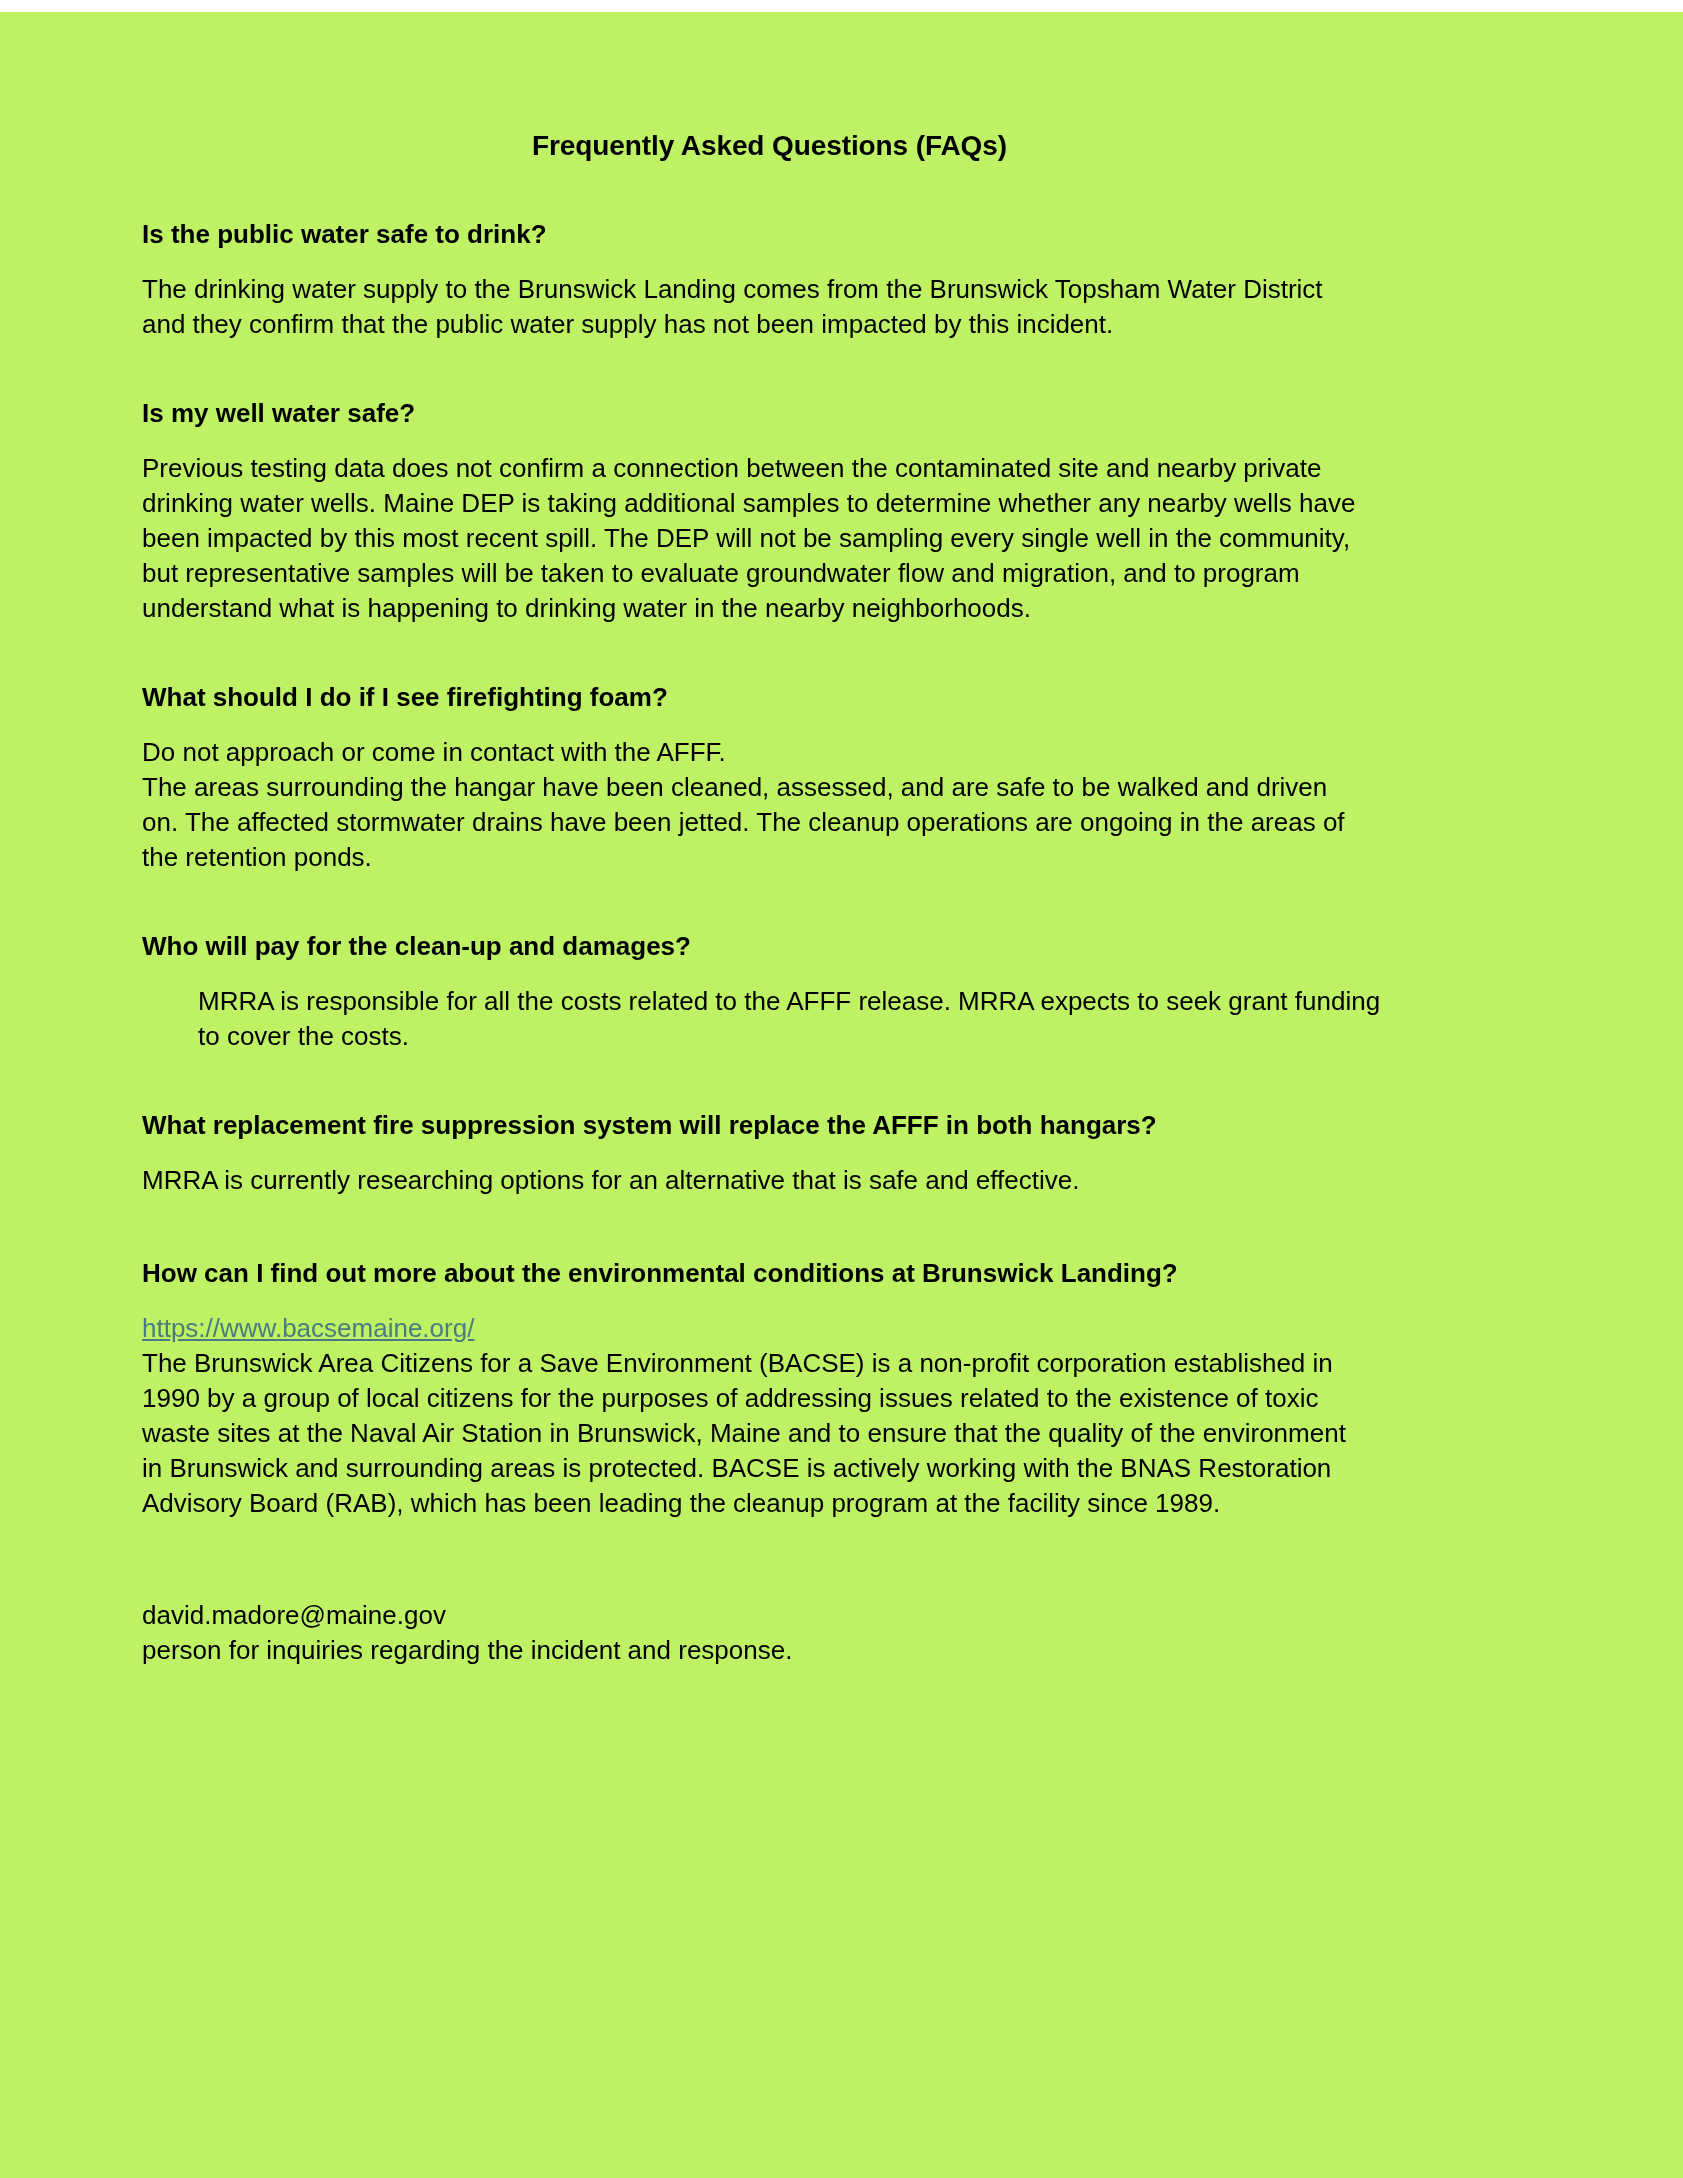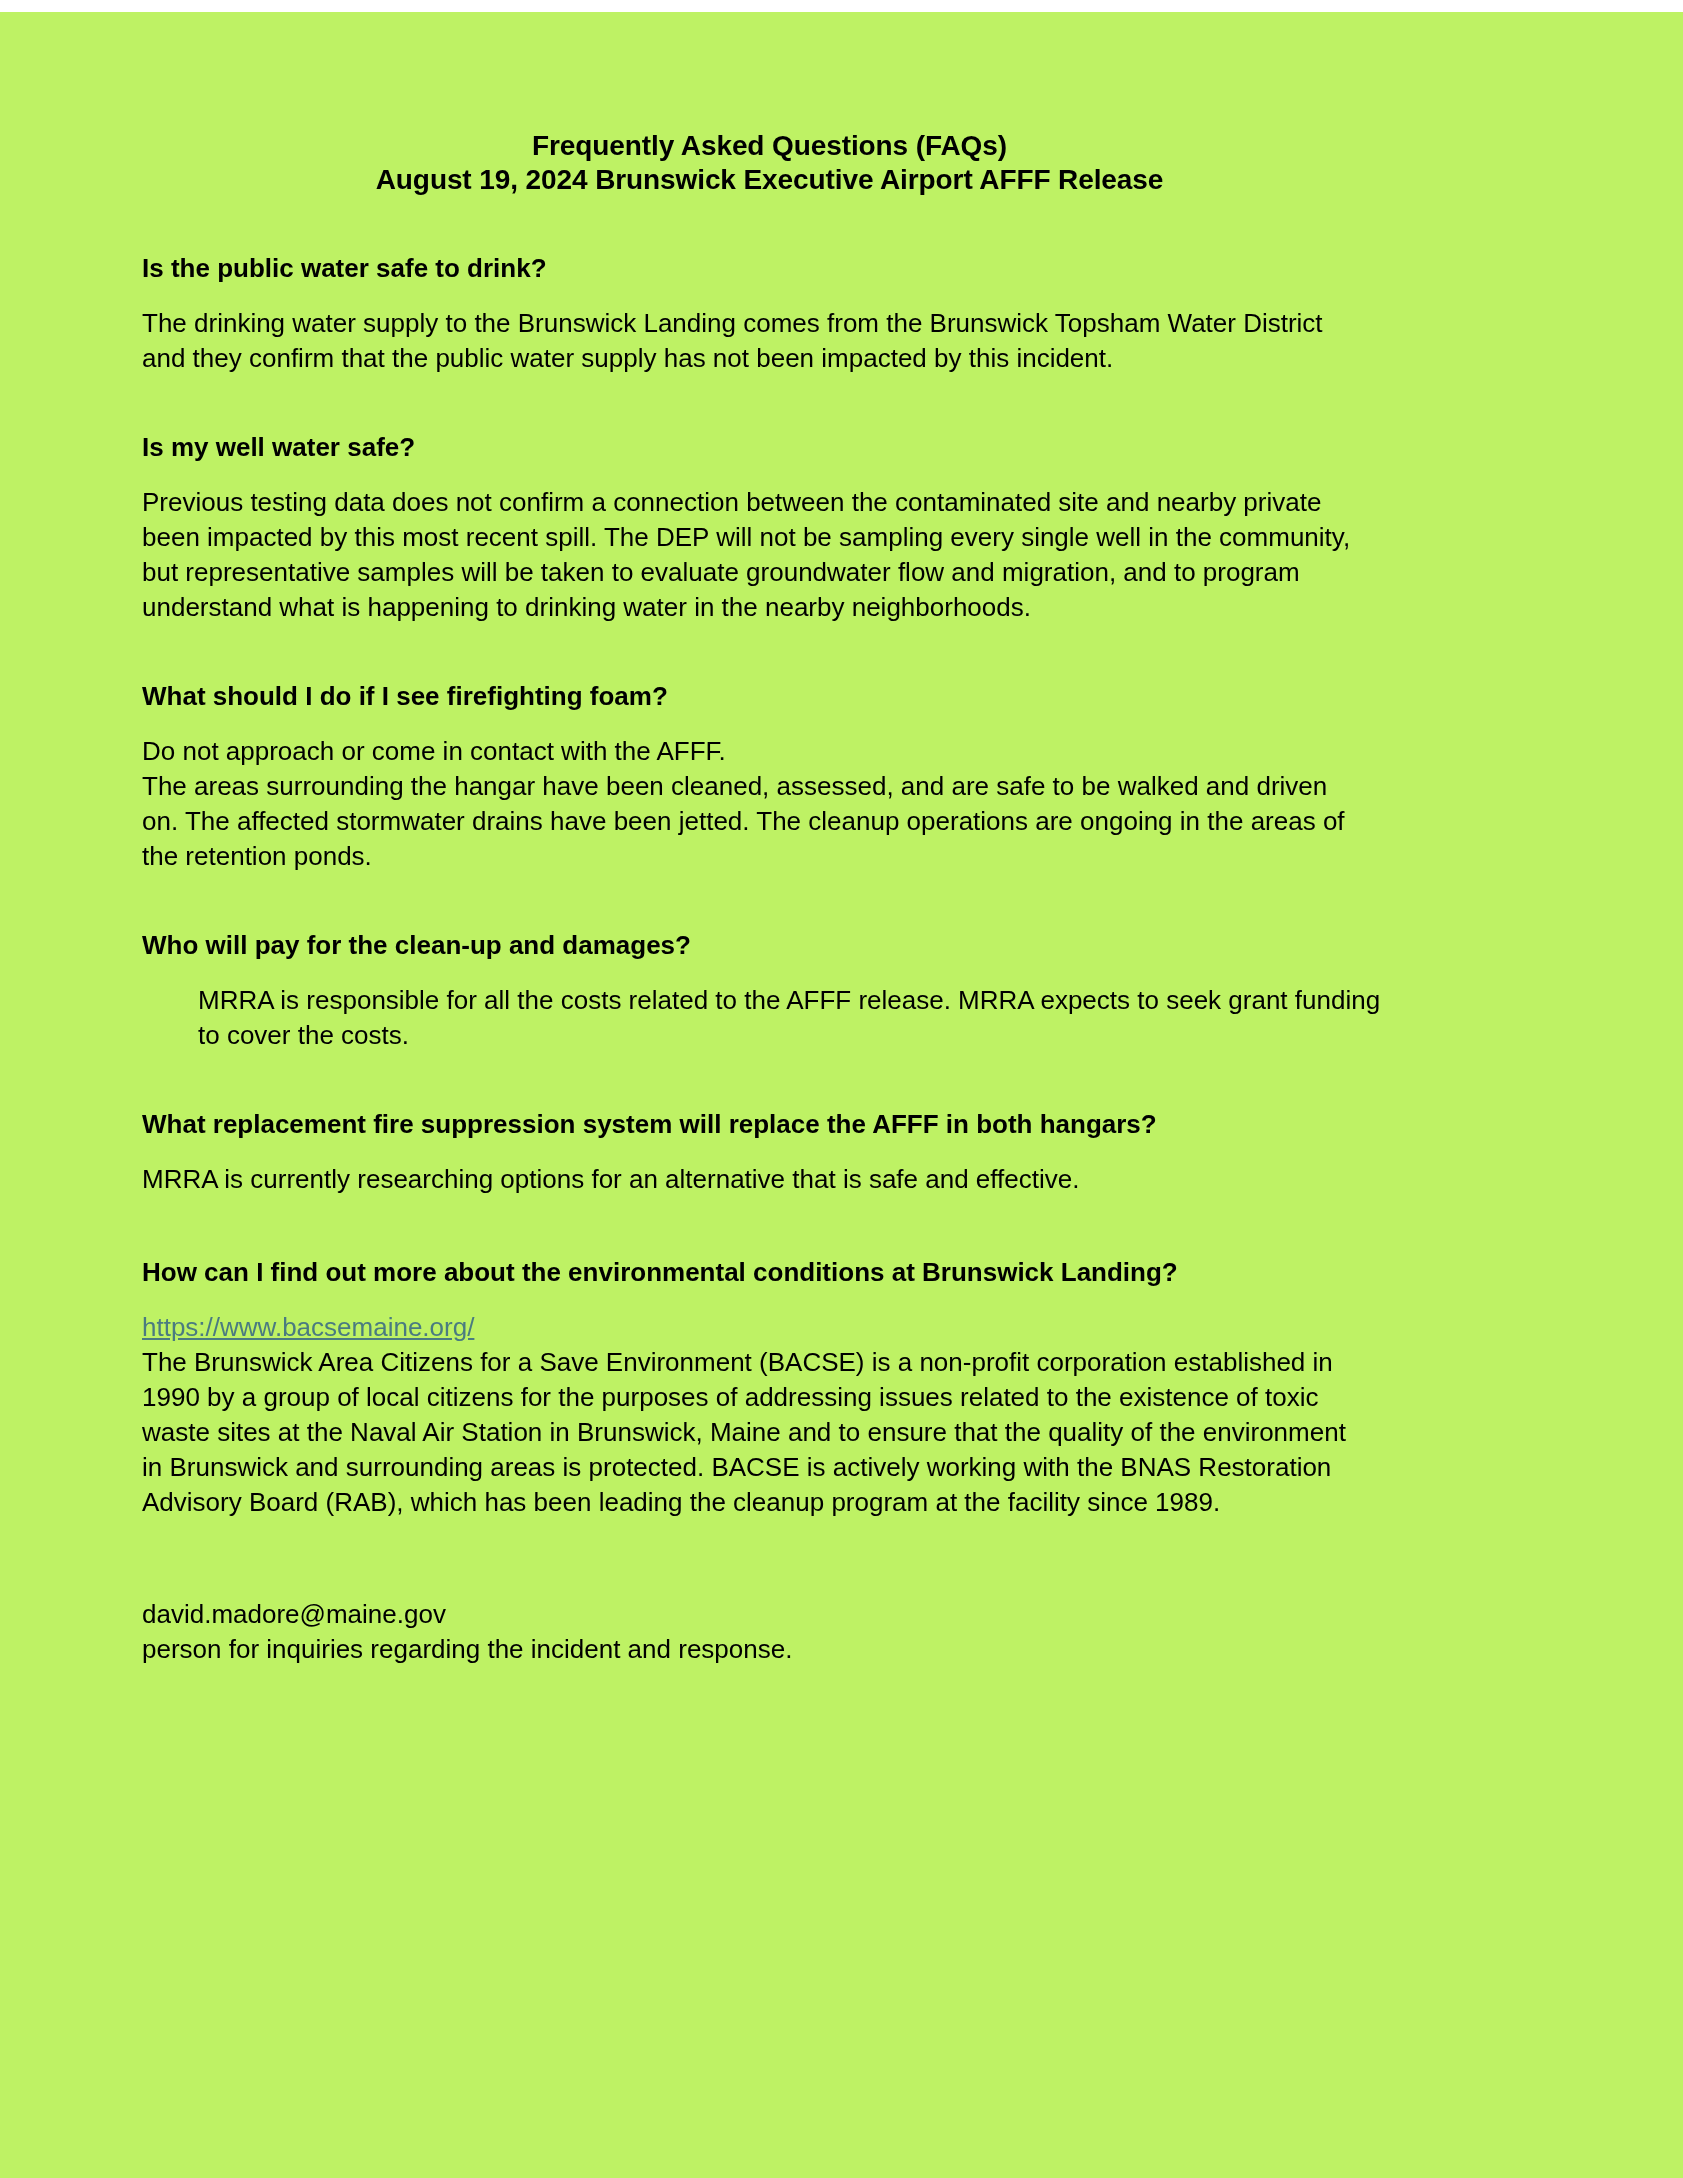--- a/index.html
+++ b/index.html
@@ -94,41 +94,41 @@
   }
 </style>
 </head>
 <body>
 
 <div class="page">
   <div class="content">
 
     <div class="doc-title">
       <span class="line">Frequently Asked Questions (FAQs)</span>
-      <span class="line">August 19, 2024 Brunswick Executive Airport AFFF Release</span>
     </div>
 
     <div class="gap-after-title"></div>
 
     <div class="section">
       <p class="q-heading">Is the public water safe to drink?</p>
       <div class="gap-q-to-a"></div>
       <div class="answer">
         <span class="ln">The drinking water supply to the Brunswick Landing comes from the Brunswick Topsham Water District</span>
         <span class="ln">and they confirm that the public water supply has not been impacted by this incident.</span>
       </div>
     </div>
 
     <div class="gap-section"></div>
 
     <div class="section">
       <p class="q-heading">Is my well water safe?</p>
       <div class="gap-q-to-a"></div>
       <div class="answer">
         <span class="ln">Previous testing data does not confirm a connection between the contaminated site and nearby private</span>
+        <span class="ln">drinking water wells. Maine DEP is taking additional samples to determine whether any nearby wells have</span>
         <span class="ln">been impacted by this most recent spill. The DEP will not be sampling every single well in the community,</span>
         <span class="ln">but representative samples will be taken to evaluate groundwater flow and migration, and to program</span>
         <span class="ln">understand what is happening to drinking water in the nearby neighborhoods.</span>
       </div>
     </div>
 
     <div class="gap-section"></div>
 
     <div class="section">
       <p class="q-heading">What should I do if I see firefighting foam?</p>

